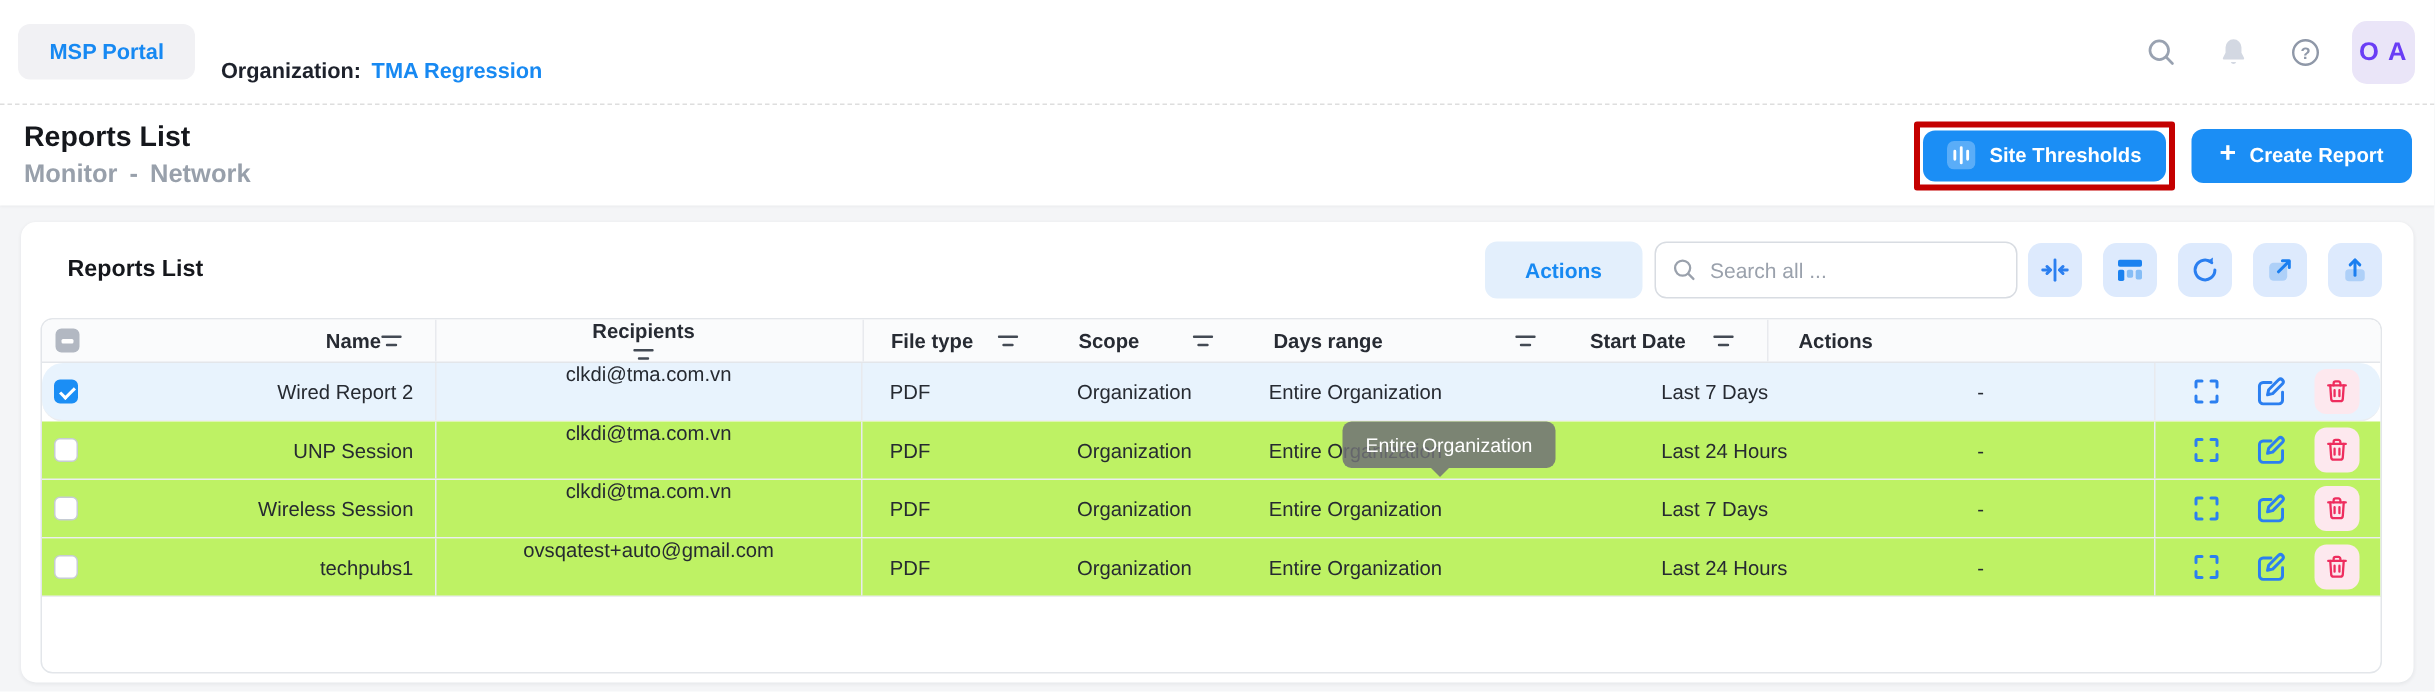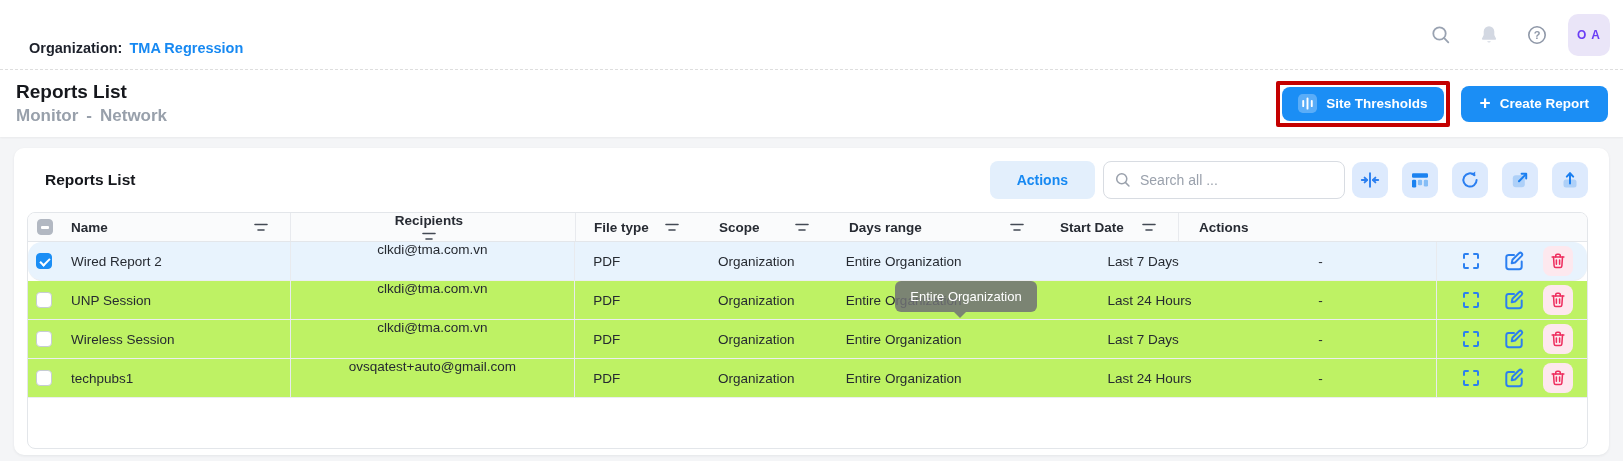--- a/index.html
+++ b/index.html
@@ -18,21 +18,21 @@
     background:#f1f1f4; color:#1789f2; font-weight:700; font-size:14.5px;
     height:37px; padding:0 21px; border-radius:8px;
     display:flex; align-items:center; cursor:pointer;
   }
   .org { margin-left:17px; font-size:14.5px; font-weight:700; color:#1d212b; display:flex; align-items:flex-end; }
   .org-link { color:#1789f2; margin-left:7px; cursor:pointer; text-decoration:none; font-weight:700;margin-top:26px; }
   .topbar-spacer { flex:1; }
   .tb-icon { margin-left:26px; display:flex; align-items:center; cursor:pointer; }
   .avatar {
     margin-left:20px; width:42px; height:42px; border-radius:10px;
-    background:#eae5f8; color:#6a3df5; font-weight:700; font-size:12px;
+    background:#eae5f8; color:#6a3df5; font-weight:700; font-size:17px;
     display:flex; align-items:center; justify-content:center; letter-spacing:1px; cursor:pointer;
   }
   
   .page-header {
     height:67px; background:#fff;
     display:flex; align-items:center; justify-content:space-between;
     padding:0 15px 0 16px; box-shadow:0 1px 2px rgba(0,0,0,.05);
   }
   .page-title { font-size:19px; font-weight:700; color:#15171c; line-height:1.15; }
   .breadcrumb { margin-top:4px; font-size:17px; color:#98a0ab; font-weight:700; display:flex; gap:8px; }
@@ -86,21 +86,21 @@
     font-weight:700; font-size:13.5px; color:#272b33;
   }
   .trow {
     display:flex; height:39px; border-bottom:1px solid #ebedf0;
     font-size:13.5px; color:#262a31; background:#bef264;
   }
   .trow.selected { background:#e8f3fd;border-radius:14px; }
   .cell { display:flex; align-items:center; padding:0 14px; height:100%; }
   .hcell { justify-content:space-between; padding-right:22px; }
   .col-check     { width:33px; justify-content:center; padding:0; }
-  .col-name      { width:230px; padding-left:10px; }
+  .col-name      { width:230px; padding-left:10px;justify-content:flex-end; }
   .col-recipients{ width:285px;flex-direction:column; }
   .col-filetype  { width:125px; padding-left:18px; }
   .col-scope     { width:130px; padding-left:18px; }
   .col-entities  { width:260px; padding-left:16px; }
   .col-daterange { width:215px; padding-left:18px; }
   .col-startdate { width:132px; padding-left:14px; }
   .col-actions   { flex:1; gap:15px; padding-left:20px; border-left:1px solid #e8eaee; }
   .bdr { border-right:1px solid #e8eaee; }
   .filter { cursor:pointer; display:flex; flex:none; }
   
@@ -123,20 +123,21 @@
   }
   .tooltip .arrow {
     position:absolute; left:59px; top:31px; width:0; height:0;
     border:6px solid transparent; border-top-color:rgba(112,113,117,.85);
   }
 </style>
 </head>
 <body>
 
 <div class="topbar">
+  <div class="badge">MSP Portal</div>
   <div class="org">
     <span>Organization:</span>
     <a class="org-link">TMA Regression</a>
   </div>
   <div class="topbar-spacer"></div>
   <div class="tb-icon">
     <svg width="22" height="22" viewBox="0 0 22 22" fill="none" stroke="#99a2b1" stroke-width="1.8" stroke-linecap="round">
       <circle cx="9.5" cy="9.5" r="6.2"></circle>
         <line x1="14.2" y1="14.2" x2="18.3" y2="18.3"></line>
     </svg>

